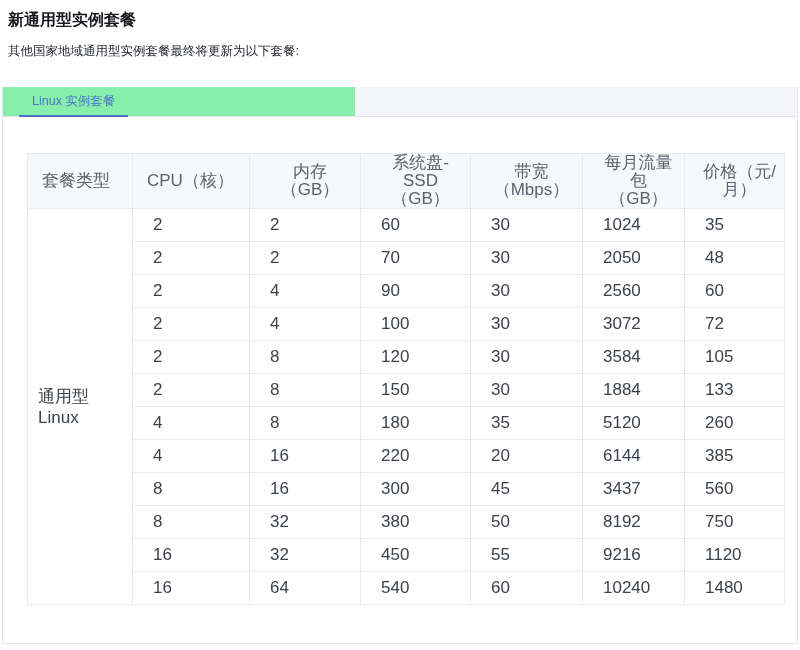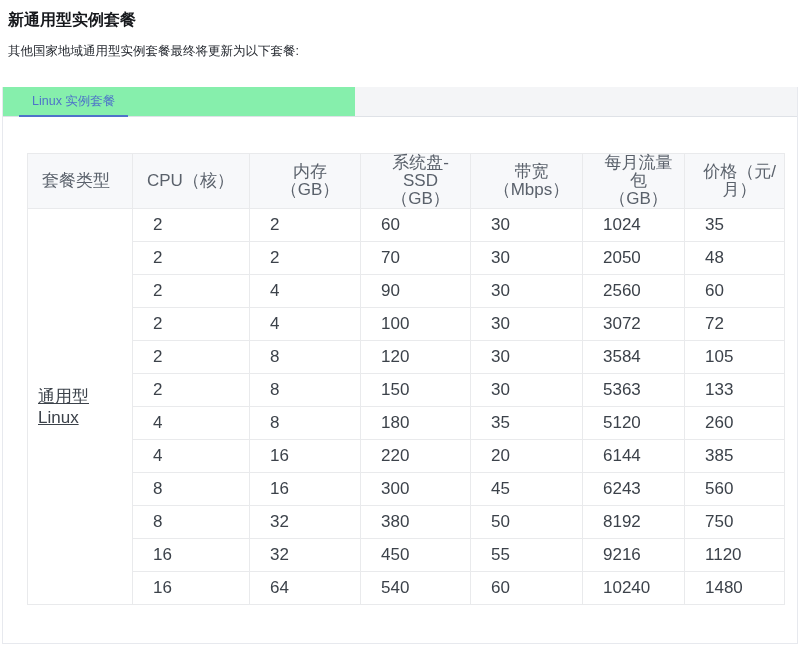--- a/index.html
+++ b/index.html
@@ -91,21 +91,20 @@
   .thc span { display: block; }
   .spec-table tbody td {
     height: 33px;
     padding: 0 4px 0 20px;
     color: #3c424a;
     background: #ffffff;
   }
   .spec-table td.group-cell {
     padding-left: 10px;
     color: #3c424a;
-    text-decoration: underline;
   }
 </style>
 </head>
 <body>
 
 <h1 class="page-title">新通用型实例套餐</h1>
 <p class="page-subtitle">其他国家地域通用型实例套餐最终将更新为以下套餐:</p>
 
 <div class="tab-widget">
   <div class="tabbar">
@@ -175,21 +174,21 @@
           <td>120</td>
           <td>30</td>
           <td>3584</td>
           <td>105</td>
         </tr>
         <tr>
           <td>2</td>
           <td>8</td>
           <td>150</td>
           <td>30</td>
-          <td>5363</td>
+          <td>1884</td>
           <td>133</td>
         </tr>
         <tr>
           <td>4</td>
           <td>8</td>
           <td>180</td>
           <td>35</td>
           <td>5120</td>
           <td>260</td>
         </tr>
@@ -199,21 +198,21 @@
           <td>220</td>
           <td>20</td>
           <td>6144</td>
           <td>385</td>
         </tr>
         <tr>
           <td>8</td>
           <td>16</td>
           <td>300</td>
           <td>45</td>
-          <td>6243</td>
+          <td>3437</td>
           <td>560</td>
         </tr>
         <tr>
           <td>8</td>
           <td>32</td>
           <td>380</td>
           <td>50</td>
           <td>8192</td>
           <td>750</td>
         </tr>

